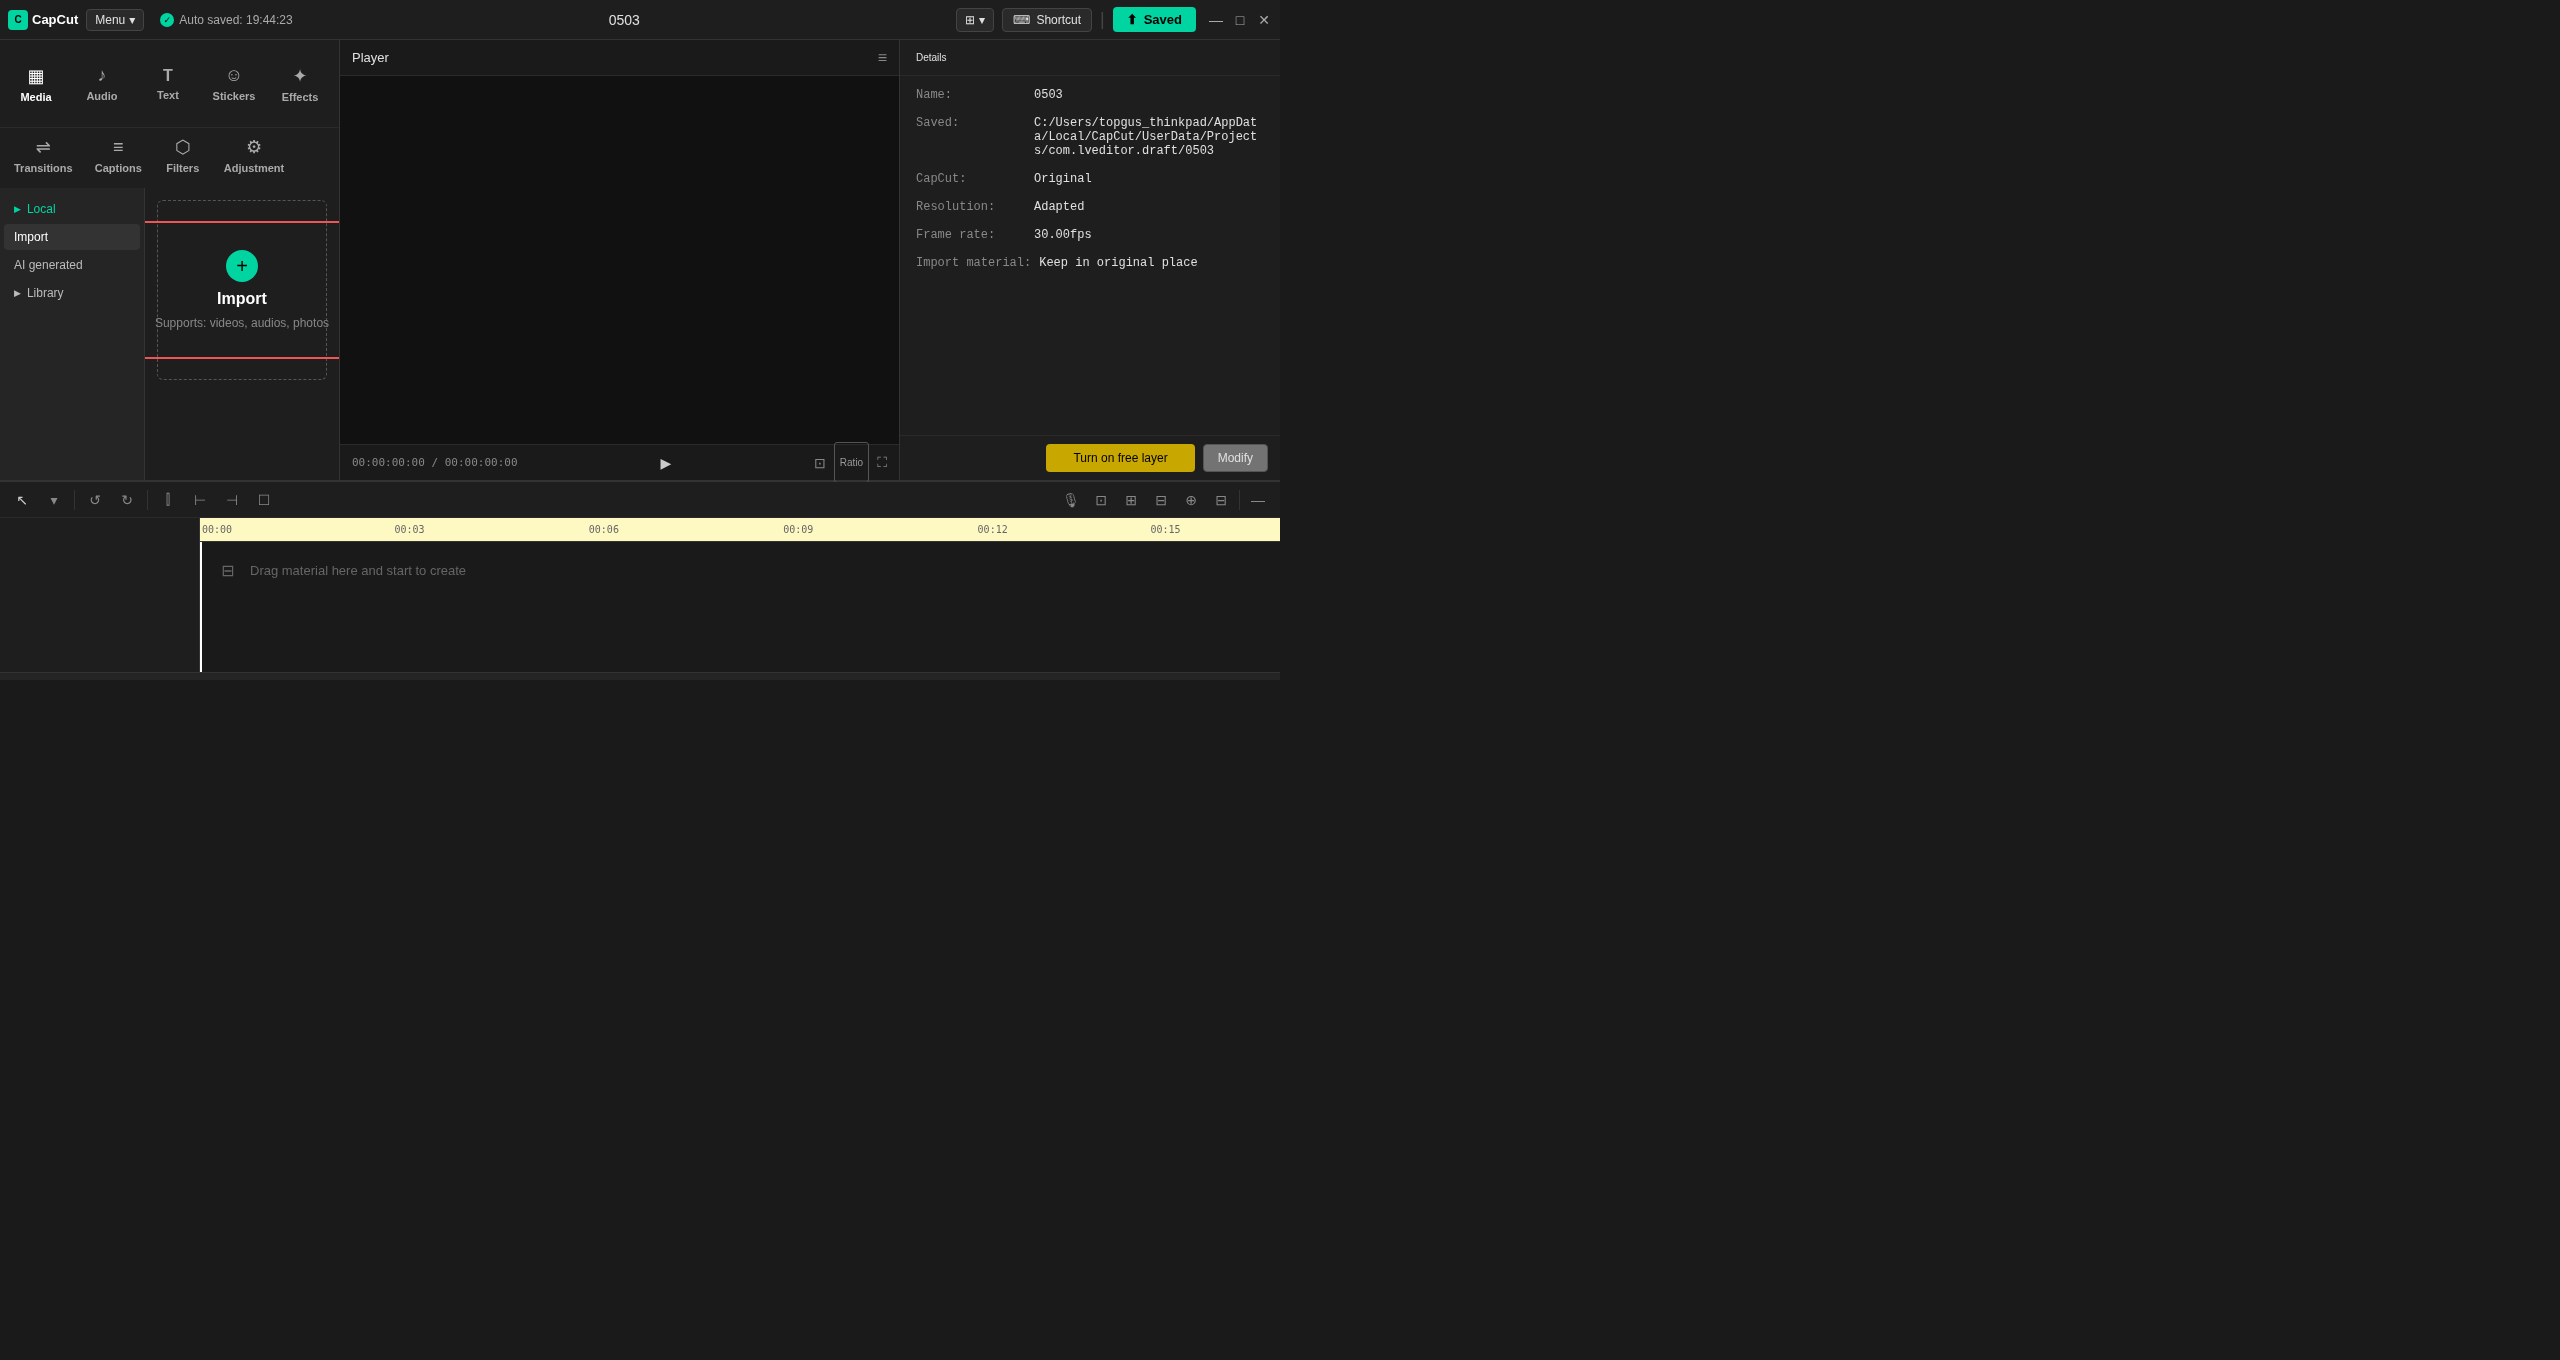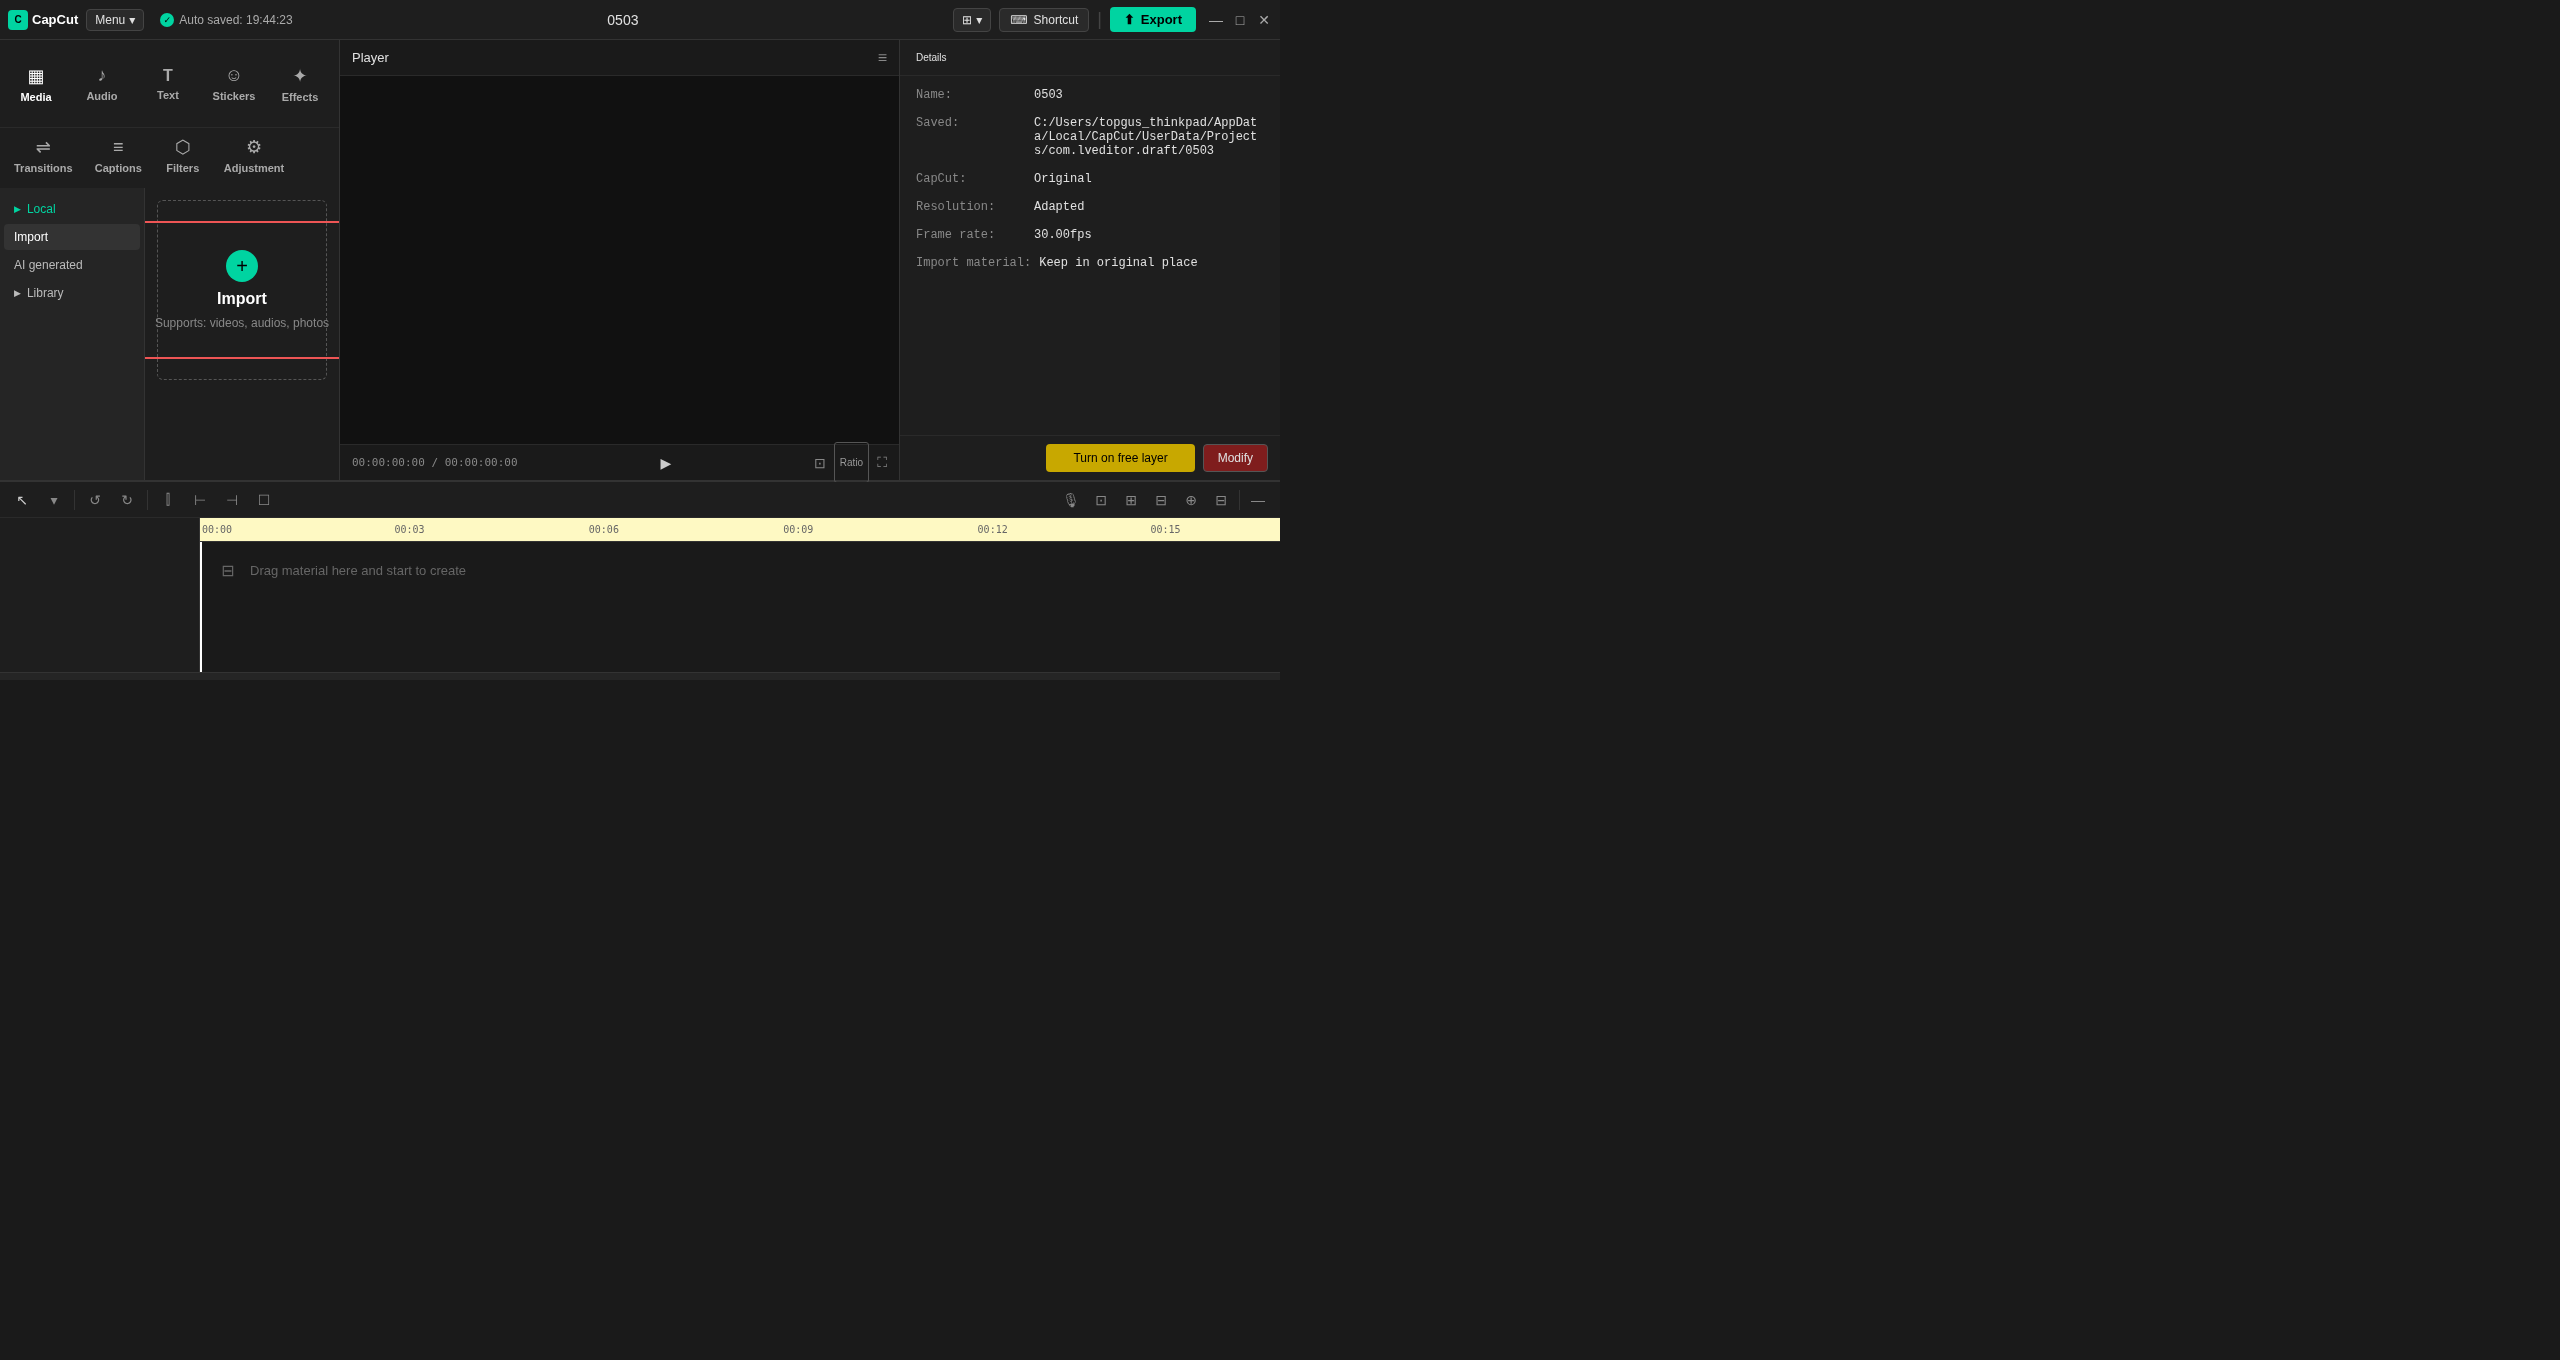--- a/index.html
+++ b/index.html
@@ -377,21 +377,21 @@
       background: #c8a800;
       border: none;
       border-radius: 4px;
       color: #000;
       padding: 6px 27px;
       font-size: 12px;
       cursor: pointer;
       font-weight: 500;
     }
     .modify-btn {
-      background: #7f1d1d;
+      background: #737373;
       border: 1px solid #555;
       border-radius: 4px;
       color: #e0e0e0;
       padding: 6px 14px;
       font-size: 12px;
       cursor: pointer;
     }
 
     
     .timeline {
@@ -524,21 +524,21 @@
       <span>⊞</span>
       <span>▾</span>
     </button>
     <button class="shortcut-btn">
       <span>⌨</span>
       <span>Shortcut</span>
     </button>
     <span style="color:#444;font-size:18px;">|</span>
     <button class="export-btn">
       <span>⬆</span>
-      <span>Export</span>
+      <span>Saved</span>
     </button>
     <div class="window-controls">
       <div class="win-btn">—</div>
       <div class="win-btn">□</div>
       <div class="win-btn">✕</div>
     </div>
   </div>
 </div>
 
 <div style="display:flex; height: calc(680px - 40px - 200px);">

